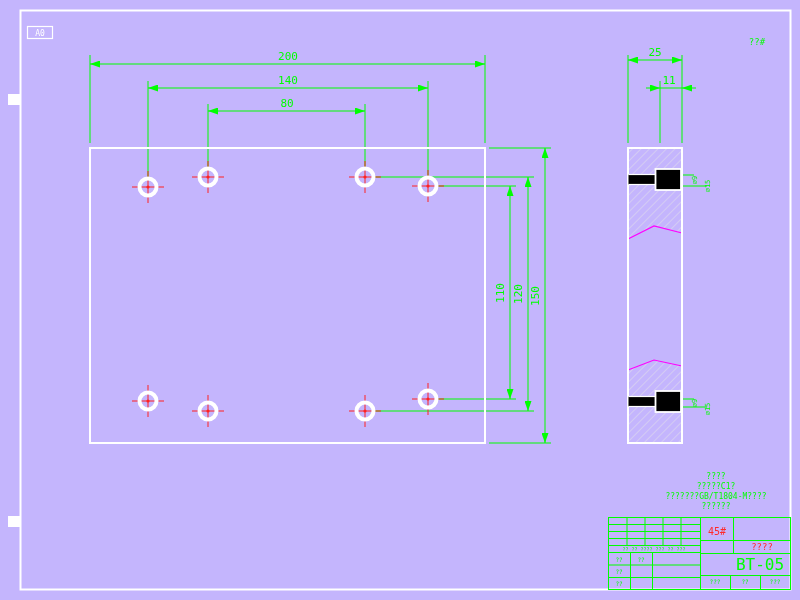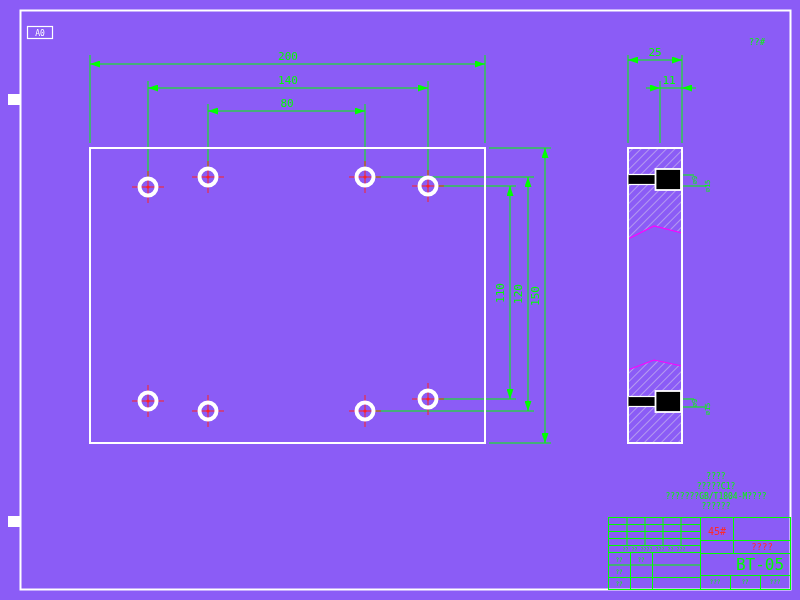--- a/index.html
+++ b/index.html
@@ -1,16 +1,16 @@
 <!DOCTYPE html>
 <html><head>
 <meta charset="utf-8">
 <style>
   html,body{margin:0;padding:0;background:#000;}
-  .sheet{position:relative;width:800px;height:600px;background:#8b5cf6;overflow:hidden;}
+  .sheet{position:relative;width:800px;height:600px;background:#c4b5fd;overflow:hidden;}
   svg{position:absolute;left:0;top:0;}
   .frame{fill:none;stroke:#ffffff;stroke-width:2;}
   .thinwhite{fill:none;stroke:#ffffff;stroke-width:1.2;}
   .outline2{fill:none;stroke:#ffffff;stroke-width:2;}
   .gl{stroke:#00ff00;stroke-width:1;fill:none;}
   .tb{stroke:#00ff00;stroke-width:1;fill:none;}
   .cl{stroke:#ff2222;stroke-width:1;}
   .hole-ring{fill:none;stroke:#ffffff;stroke-width:4;}
   .hole-dot{fill:#ff2222;}
   .mag{stroke:#ff00ff;stroke-width:1.2;fill:none;}

